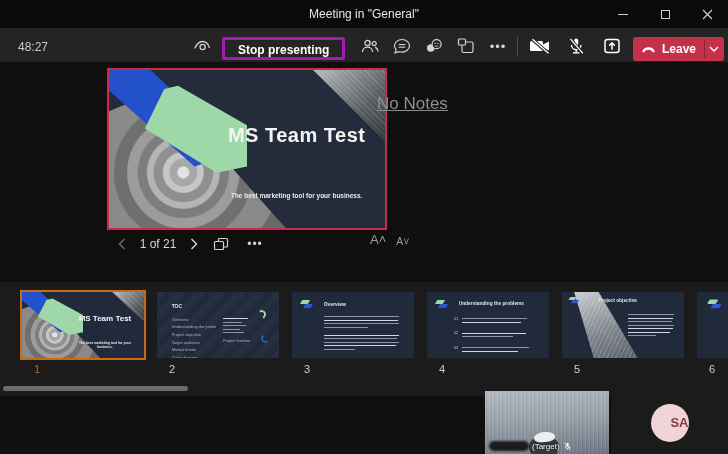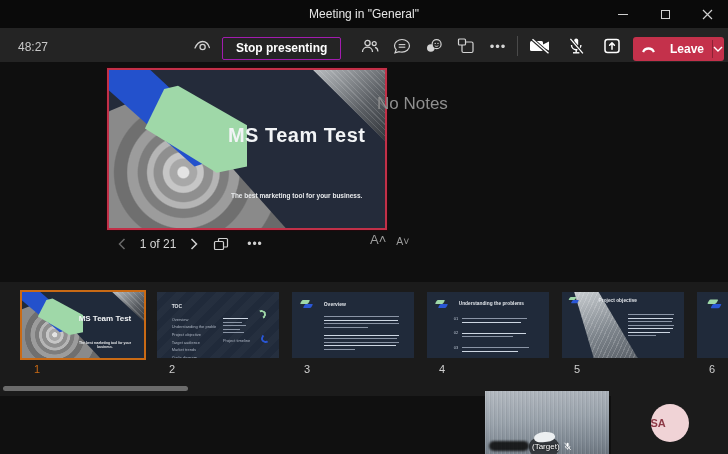--- a/index.html
+++ b/index.html
@@ -14,31 +14,31 @@
   .win-controls { position:absolute; right:0; top:0; height:28px; display:flex; }
   .win-btn { width:42px; height:28px; display:flex; align-items:center; justify-content:center; color:#cfcfcf; }
   .glyph-min { width:10px; height:1px; background:#cfcfcf; }
   .glyph-max { width:9px; height:9px; border:1px solid #cfcfcf; }
 
   
   .toolbar { position:absolute; left:0; top:28px; width:728px; height:34px; background:#242424; }
   .timer { position:absolute; left:18px; top:12px; font-size:12px; color:#c9c9c9; }
   .eye-btn { position:absolute; left:193px; top:10px; width:20px; height:16px; }
   .stop-btn { position:absolute; left:222px; top:9px; height:23px; padding:0 13px; background:transparent;
-              border:1px solid #a21caf; border-radius:2px; color:#ffffff; font-size:12px; font-weight:bold;
+              border:3px solid #a21caf; border-radius:2px; color:#ffffff; font-size:12px; font-weight:bold;
               line-height:21px; font-family:"Liberation Sans",sans-serif; }
   .icons-mid { position:absolute; left:360px; top:8px; display:flex; gap:12px; align-items:center; height:20px; }
   .tico { width:20px; height:18px; display:flex; align-items:center; justify-content:center; color:#d4d4d4; }
   .dots { color:#d4d4d4; font-size:13px; letter-spacing:1px; }
   .vsep { position:absolute; left:517px; top:8px; width:1px; height:20px; background:#4a4a4a; }
   .icons-dev { position:absolute; left:529px; top:7px; display:flex; gap:14px; align-items:center; height:22px; }
   .dico { width:22px; height:20px; display:flex; align-items:center; justify-content:center; }
   .leave-btn { position:absolute; left:633px; top:9px; width:91px; height:24px; background:#c4314b;
                border-radius:3px; display:flex; align-items:stretch; border:none; padding:0; }
-  .leave-main { display:flex; align-items:center; gap:14px; padding:0 8px; flex:1; }
+  .leave-main { display:flex; align-items:center; gap:6px; padding:0 8px; flex:1; }
   .leave-txt { color:#fff; font-size:12px; font-weight:bold; }
   .leave-div { width:1px; background:rgba(0,0,0,.28); margin:3px 0; }
   .leave-chev { width:22px; display:flex; align-items:center; justify-content:center; }
 
   
   .stage { position:absolute; left:0; top:62px; width:728px; height:220px; background:#0f0f0f; }
 
   .slide-frame { position:absolute; left:107px; top:6px; width:280px; height:162px;
                  border:2px solid #c23048; box-shadow:0 0 0 1px #20080c; background:#242b3a; }
   .cover { position:relative; width:100%; height:100%; overflow:hidden; background:#242b3a; }
@@ -61,21 +61,21 @@
   .cover--lg .sub { font-size:6.5px; }
   .cover--sm .ttl { font-size:8px; top:33%; }
   .cover--sm .sub { font-size:3.4px; top:74%; }
 
   .nav-row { position:absolute; left:112px; top:172px; height:20px; display:flex; align-items:center; }
   .nav-chev { width:20px; height:16px; display:flex; align-items:center; justify-content:center; }
   .nav-pos { width:52px; text-align:center; color:#d6d6d6; font-size:12px; }
   .nav-grid { width:34px; display:flex; align-items:center; justify-content:center; }
   .nav-dots { width:34px; text-align:center; color:#d0d0d0; font-size:12px; letter-spacing:1px; }
 
-  .no-notes { position:absolute; left:377px; top:32px; color:#8f8f8f; font-size:17px; }
+  .no-notes { position:absolute; left:377px; top:32px; color:#8f8f8f; font-size:17px;text-decoration:underline; }
   .font-btns { position:absolute; left:370px; top:170px; display:flex; gap:10px; align-items:flex-end; color:#9d9d9d; }
   .fb-inc { font-size:13px; }
   .fb-dec { font-size:10.5px; }
 
   
   .filmstrip { position:absolute; left:0; top:282px; width:728px; height:114px; background:#1b1b1b; }
   .thumbs { position:absolute; left:20px; top:8px; display:flex; gap:9px; }
   .thumb-wrap { position:relative; width:126px; height:70px; border:2px solid transparent; flex:0 0 auto; }
   .thumb-wrap.selected { border-color:#c96a15; }
   .thumb { position:relative; width:122px; height:66px; background:#202a3a; overflow:hidden; }
@@ -110,21 +110,21 @@
             linear-gradient(175deg,#b3b9c0 0%, #99a2ab 45%, #7d8791 80%, #6c757f 100%); }
   .head { position:absolute; left:44px; top:45px; width:30px; height:20px; background:#34383d; border-radius:50% 50% 8px 8px; }
   .cap { position:absolute; left:49px; top:41px; width:21px; height:10px; background:#eceff1; border-radius:50% 50% 40% 40%; transform:rotate(-6deg); }
   .vlabel { position:absolute; left:4px; bottom:3px; display:flex; align-items:center; gap:3px; z-index:2; }
   .blurname { width:40px; height:10px; background:rgba(8,8,8,.85); border-radius:5px; filter:blur(1px); }
   .vname { font-size:8px; color:#fff; text-shadow:0 0 2px #000; }
 
   .sa-tile { position:absolute; left:611px; top:391px; width:117px; height:63px; background:#1b1b1b; z-index:5;
              display:flex; align-items:center; justify-content:center; }
   .sa-circle { width:38px; height:38px; border-radius:50%; background:#f0d3d6; display:flex; align-items:center;
-               justify-content:flex-start; color:#8c3845; font-size:11px; font-weight:bold; }
+               justify-content:flex-end; color:#8c3845; font-size:13px; font-weight:bold; }
 </style>
 </head>
 <body>
 
 <div class="app">
 
   <div class="titlebar">
     <div class="win-title">Meeting in "General"</div>
     <div class="win-controls">
       <div class="win-btn">

